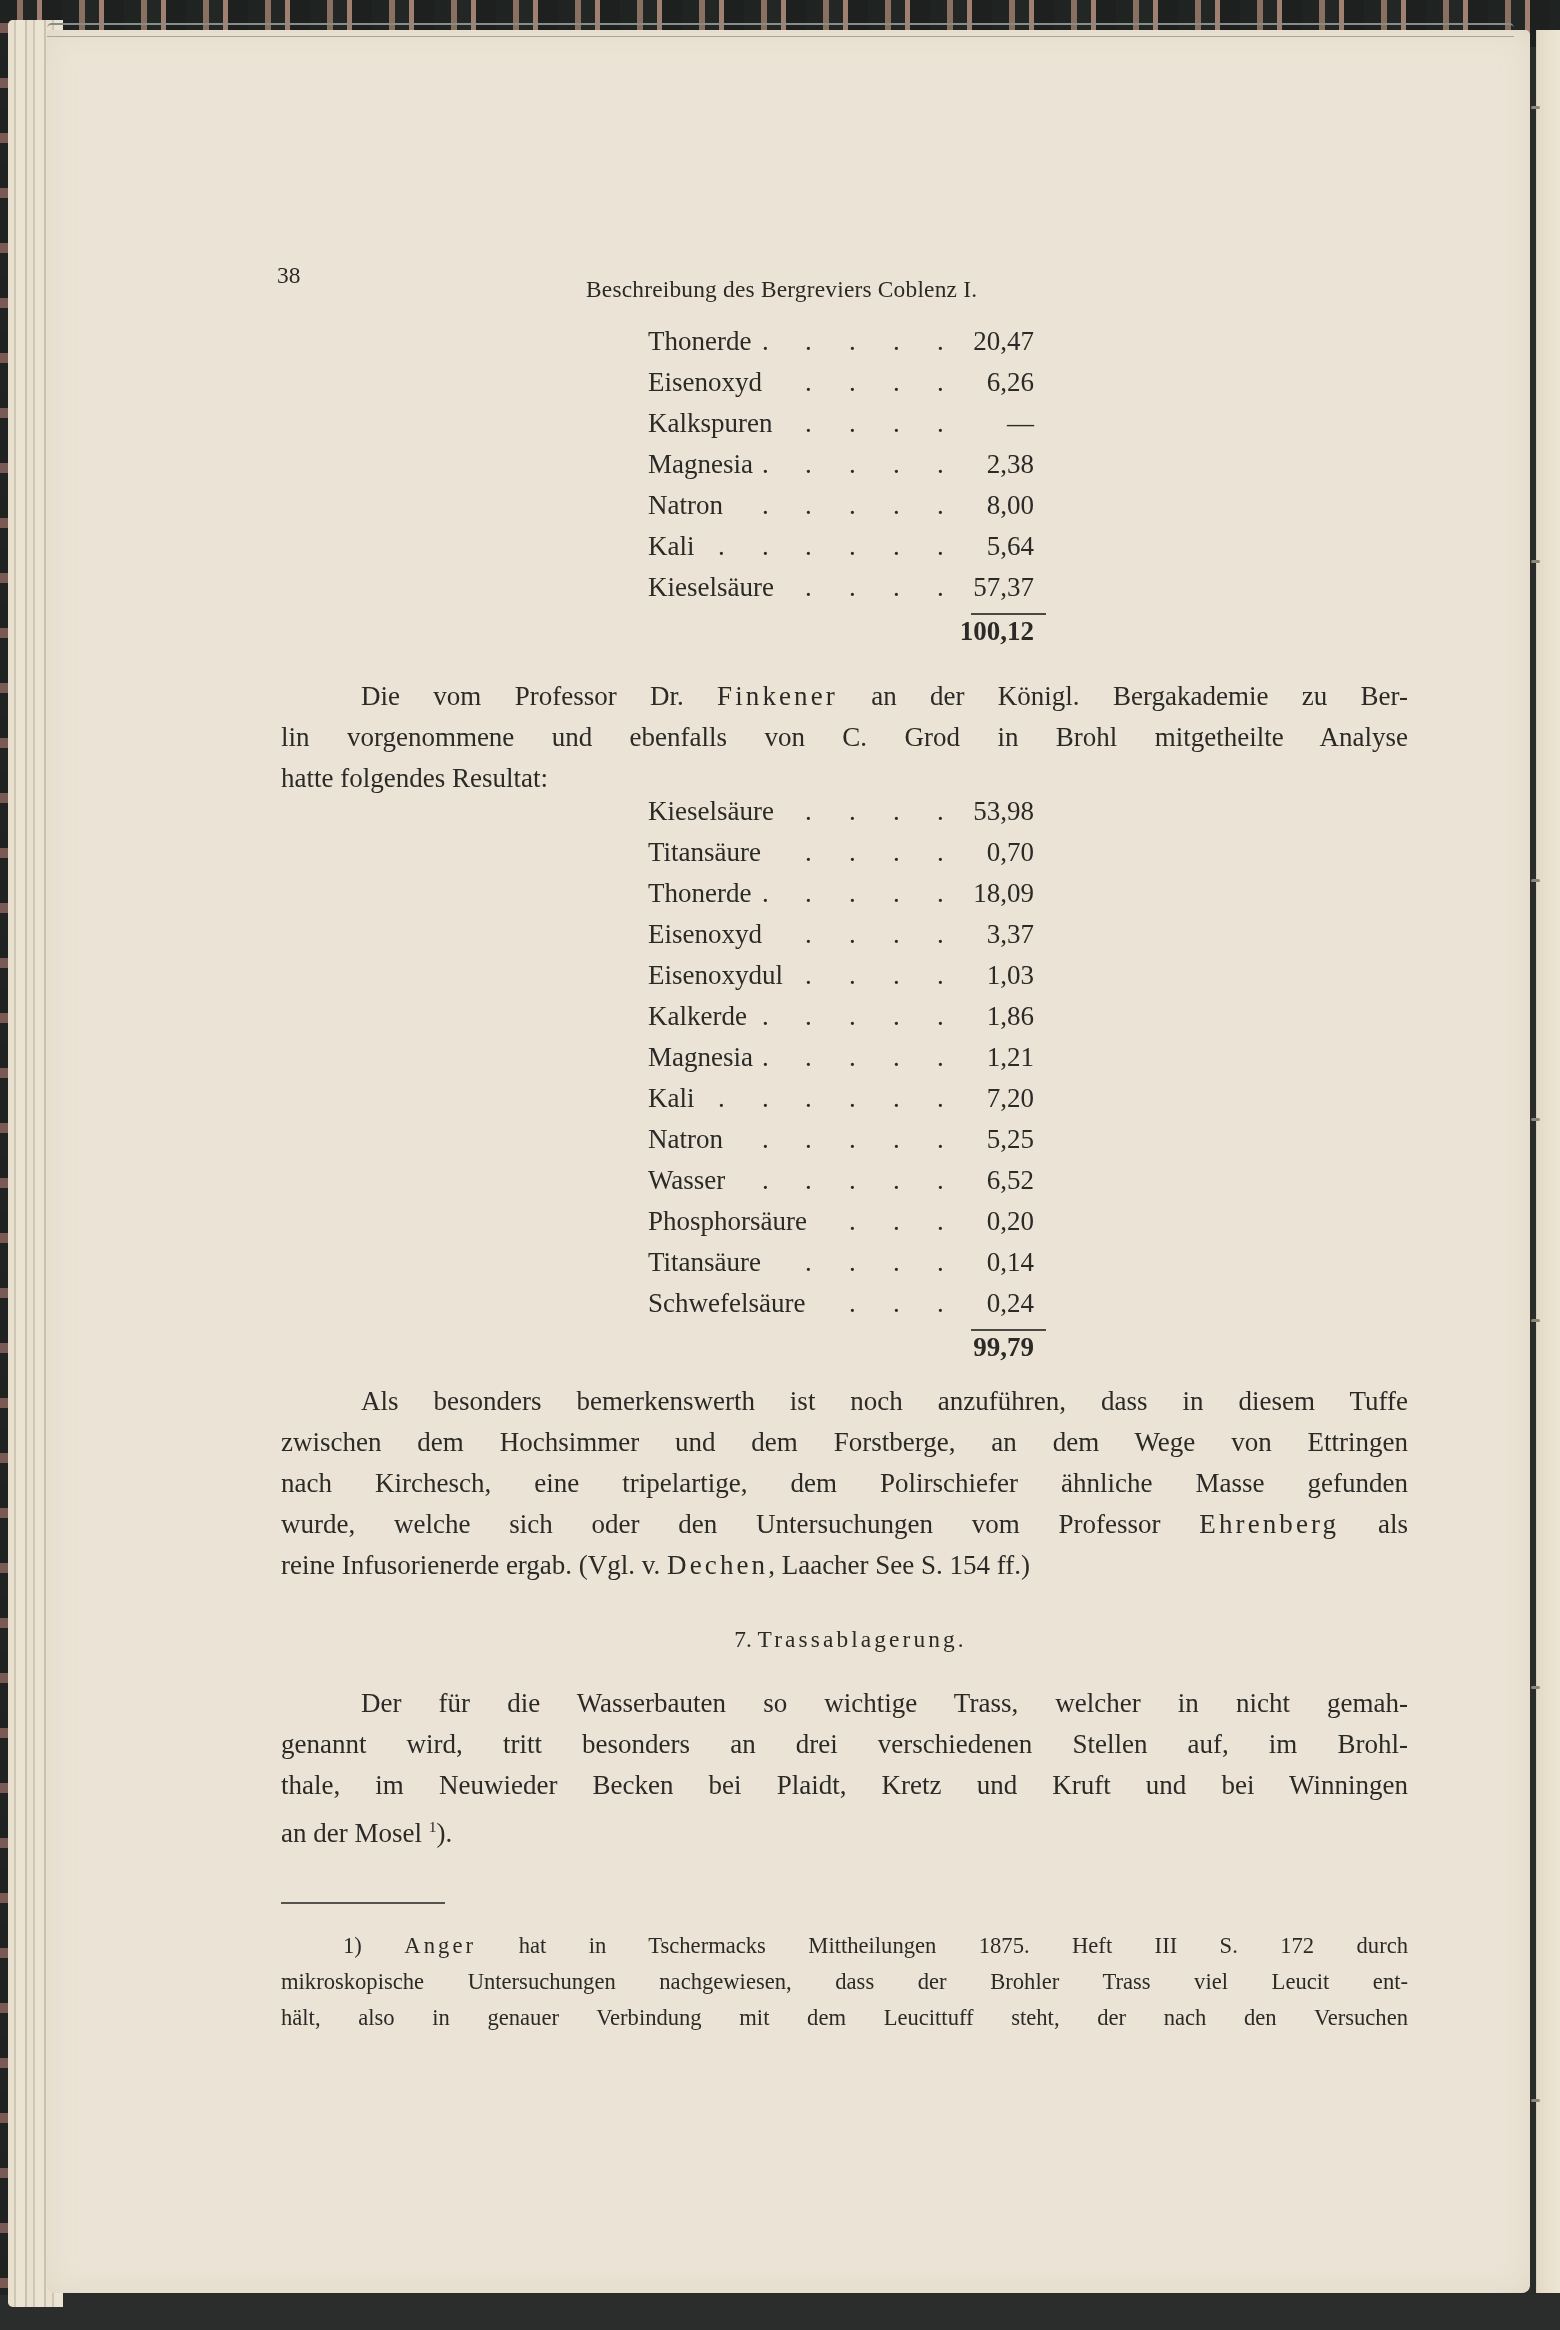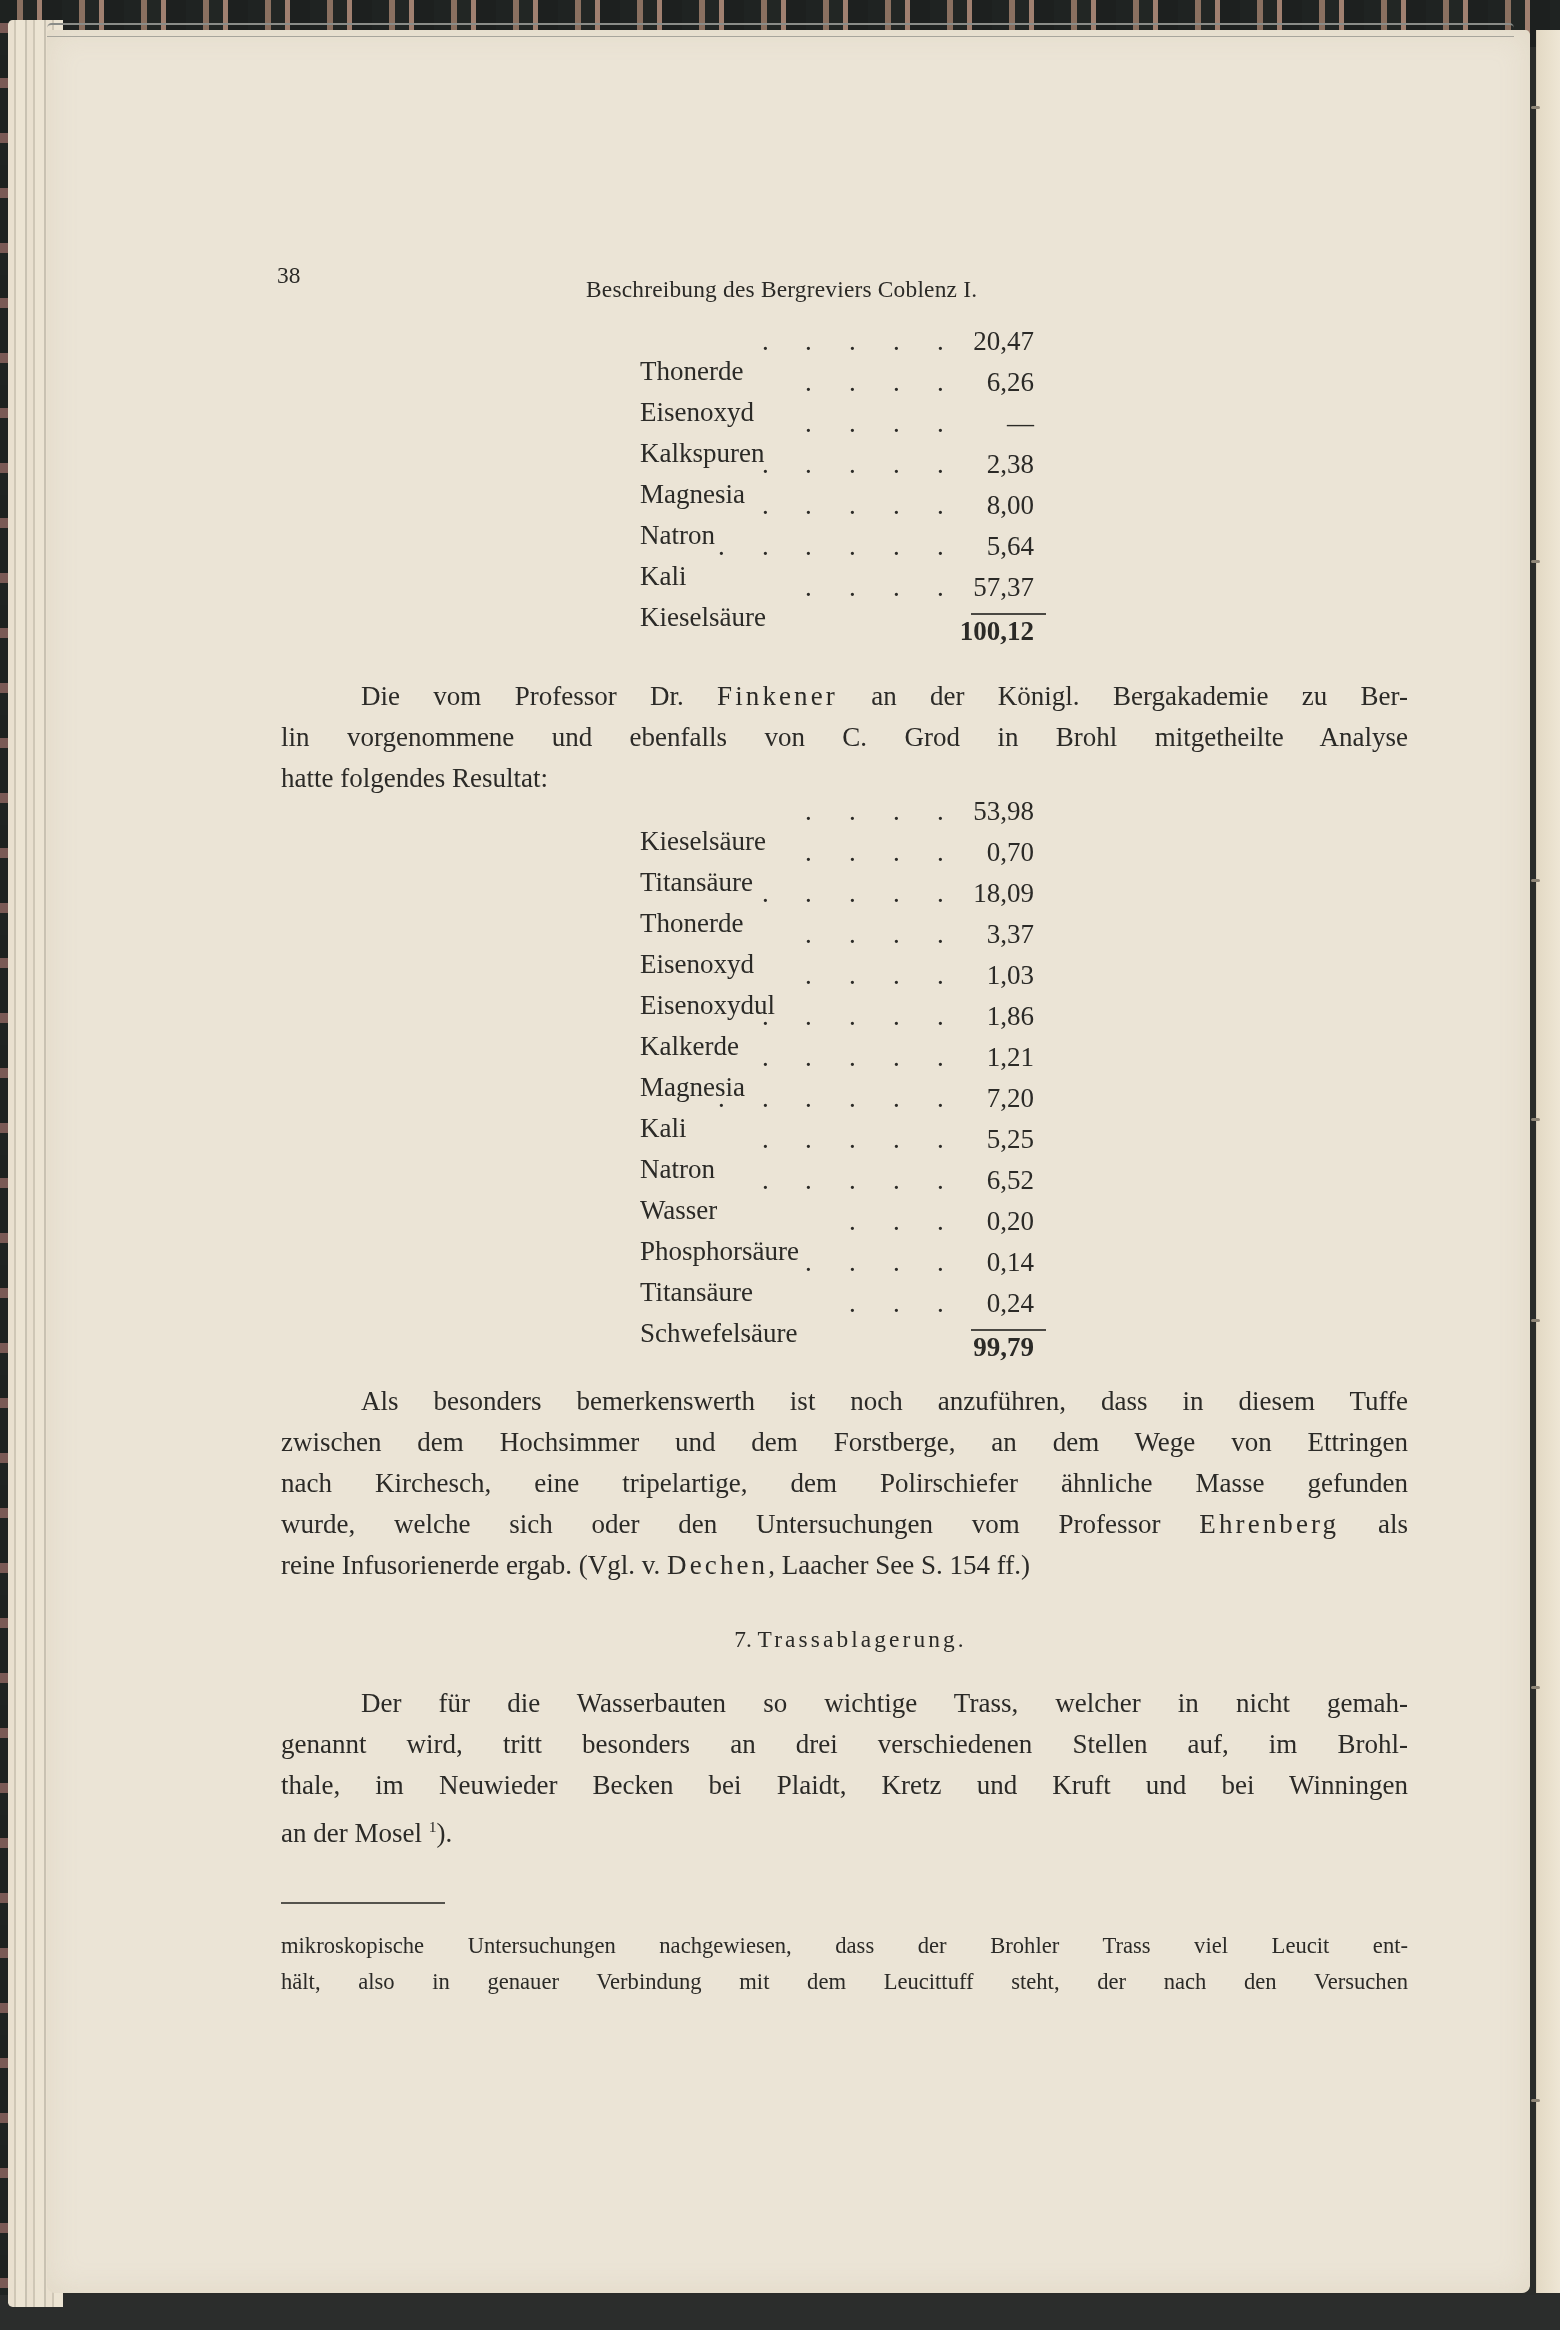--- a/index.html
+++ b/index.html
@@ -51,21 +51,21 @@
     font-size: 23.4px;
   }
   .page-number { position: absolute; left: 0; top: 0; text-align: center; }
   .running-title { position: absolute; left: 309px; top: 0; white-space: nowrap; letter-spacing: 0.2px; margin-top: 14px; }
 
   .analysis {
     position: absolute; left: 640px; width: 406px;
     font-size: 27px;
   }
   .analysis .row { position: relative; height: 41px; }
-  .analysis .name { position: absolute; left: 0; top: 0; white-space: nowrap; margin-top: 30px; }
+  .analysis .name { position: absolute; left: 8px; top: 0; white-space: nowrap; }
   .analysis .dots { position: absolute; left: 0; top: 0; white-space: pre; }
   .analysis .val { position: absolute; right: 12px; top: 0; text-align: center; white-space: nowrap; }
   .analysis .sum-rule { position: relative; height: 3.1px; }
   .analysis .sum-rule::after { content: ""; position: absolute; right: 0; top: 0; width: 75px; height: 1.6px; background: #4a4843; }
   .analysis .total { position: relative; height: 41px; font-weight: bold; }
 
   .para {
     position: absolute; left: 281px; width: 1127px;
     font-size: 27px; line-height: 41px;
     text-align: justify; text-align-last: left;
@@ -248,16 +248,17 @@
 <div class="para" style="top:1683px">
   <span class="line"><span class="indent"></span><span>Der für die Wasserbauten so wichtige Trass, welcher in nicht gemah-</span></span>
   <span class="line">genannt wird, tritt besonders an drei verschiedenen Stellen auf, im Brohl-</span>
   <span class="line">thale, im Neuwieder Becken bei Plaidt, Kretz und Kruft und bei Winningen</span>
   <span class="line last"><span>an der Mosel</span> <sup style="font-size:15.6px">1</sup><span>).</span></span>
 </div>
 
 <div class="footnote-rule"></div>
 
 <div class="footnote">
+  <span class="line"><span class="indent"></span><span>1)</span> <span class="spaced">Anger</span><span> hat in Tschermacks Mittheilungen 1875. Heft III S. 172 durch</span></span>
   <span class="line">mikroskopische Untersuchungen nachgewiesen, dass der Brohler Trass viel Leucit ent-</span>
   <span class="line">hält, also in genauer Verbindung mit dem Leucittuff steht, der nach den Versuchen</span>
 </div>
 
 
 </body></html>

